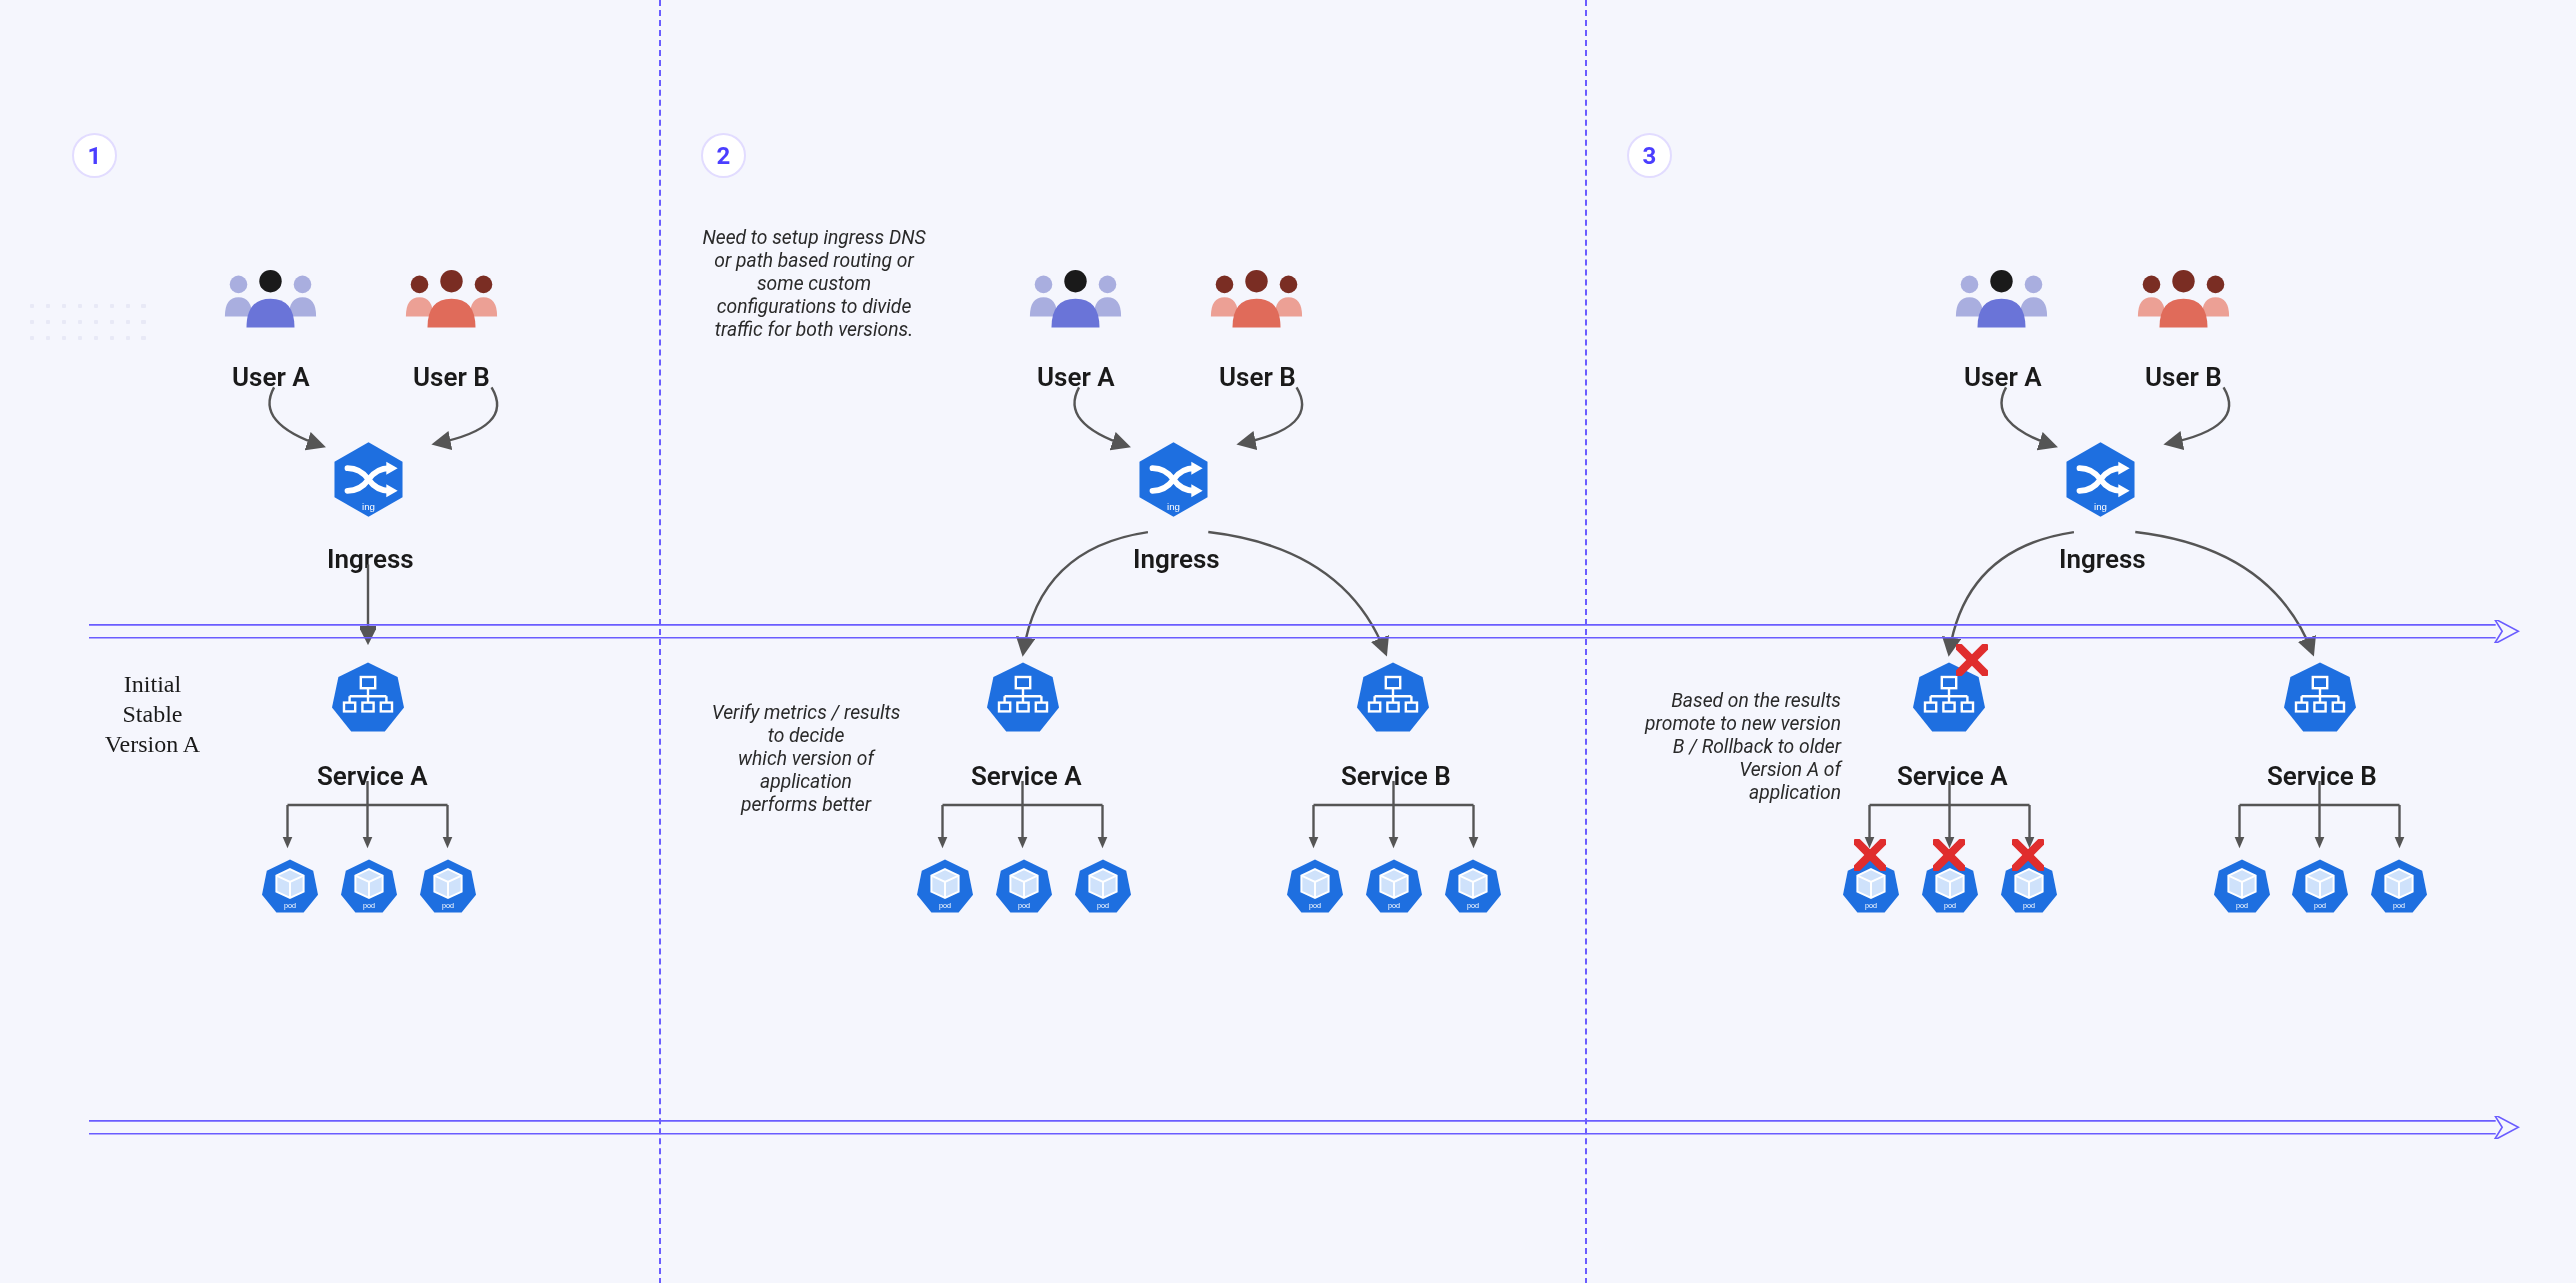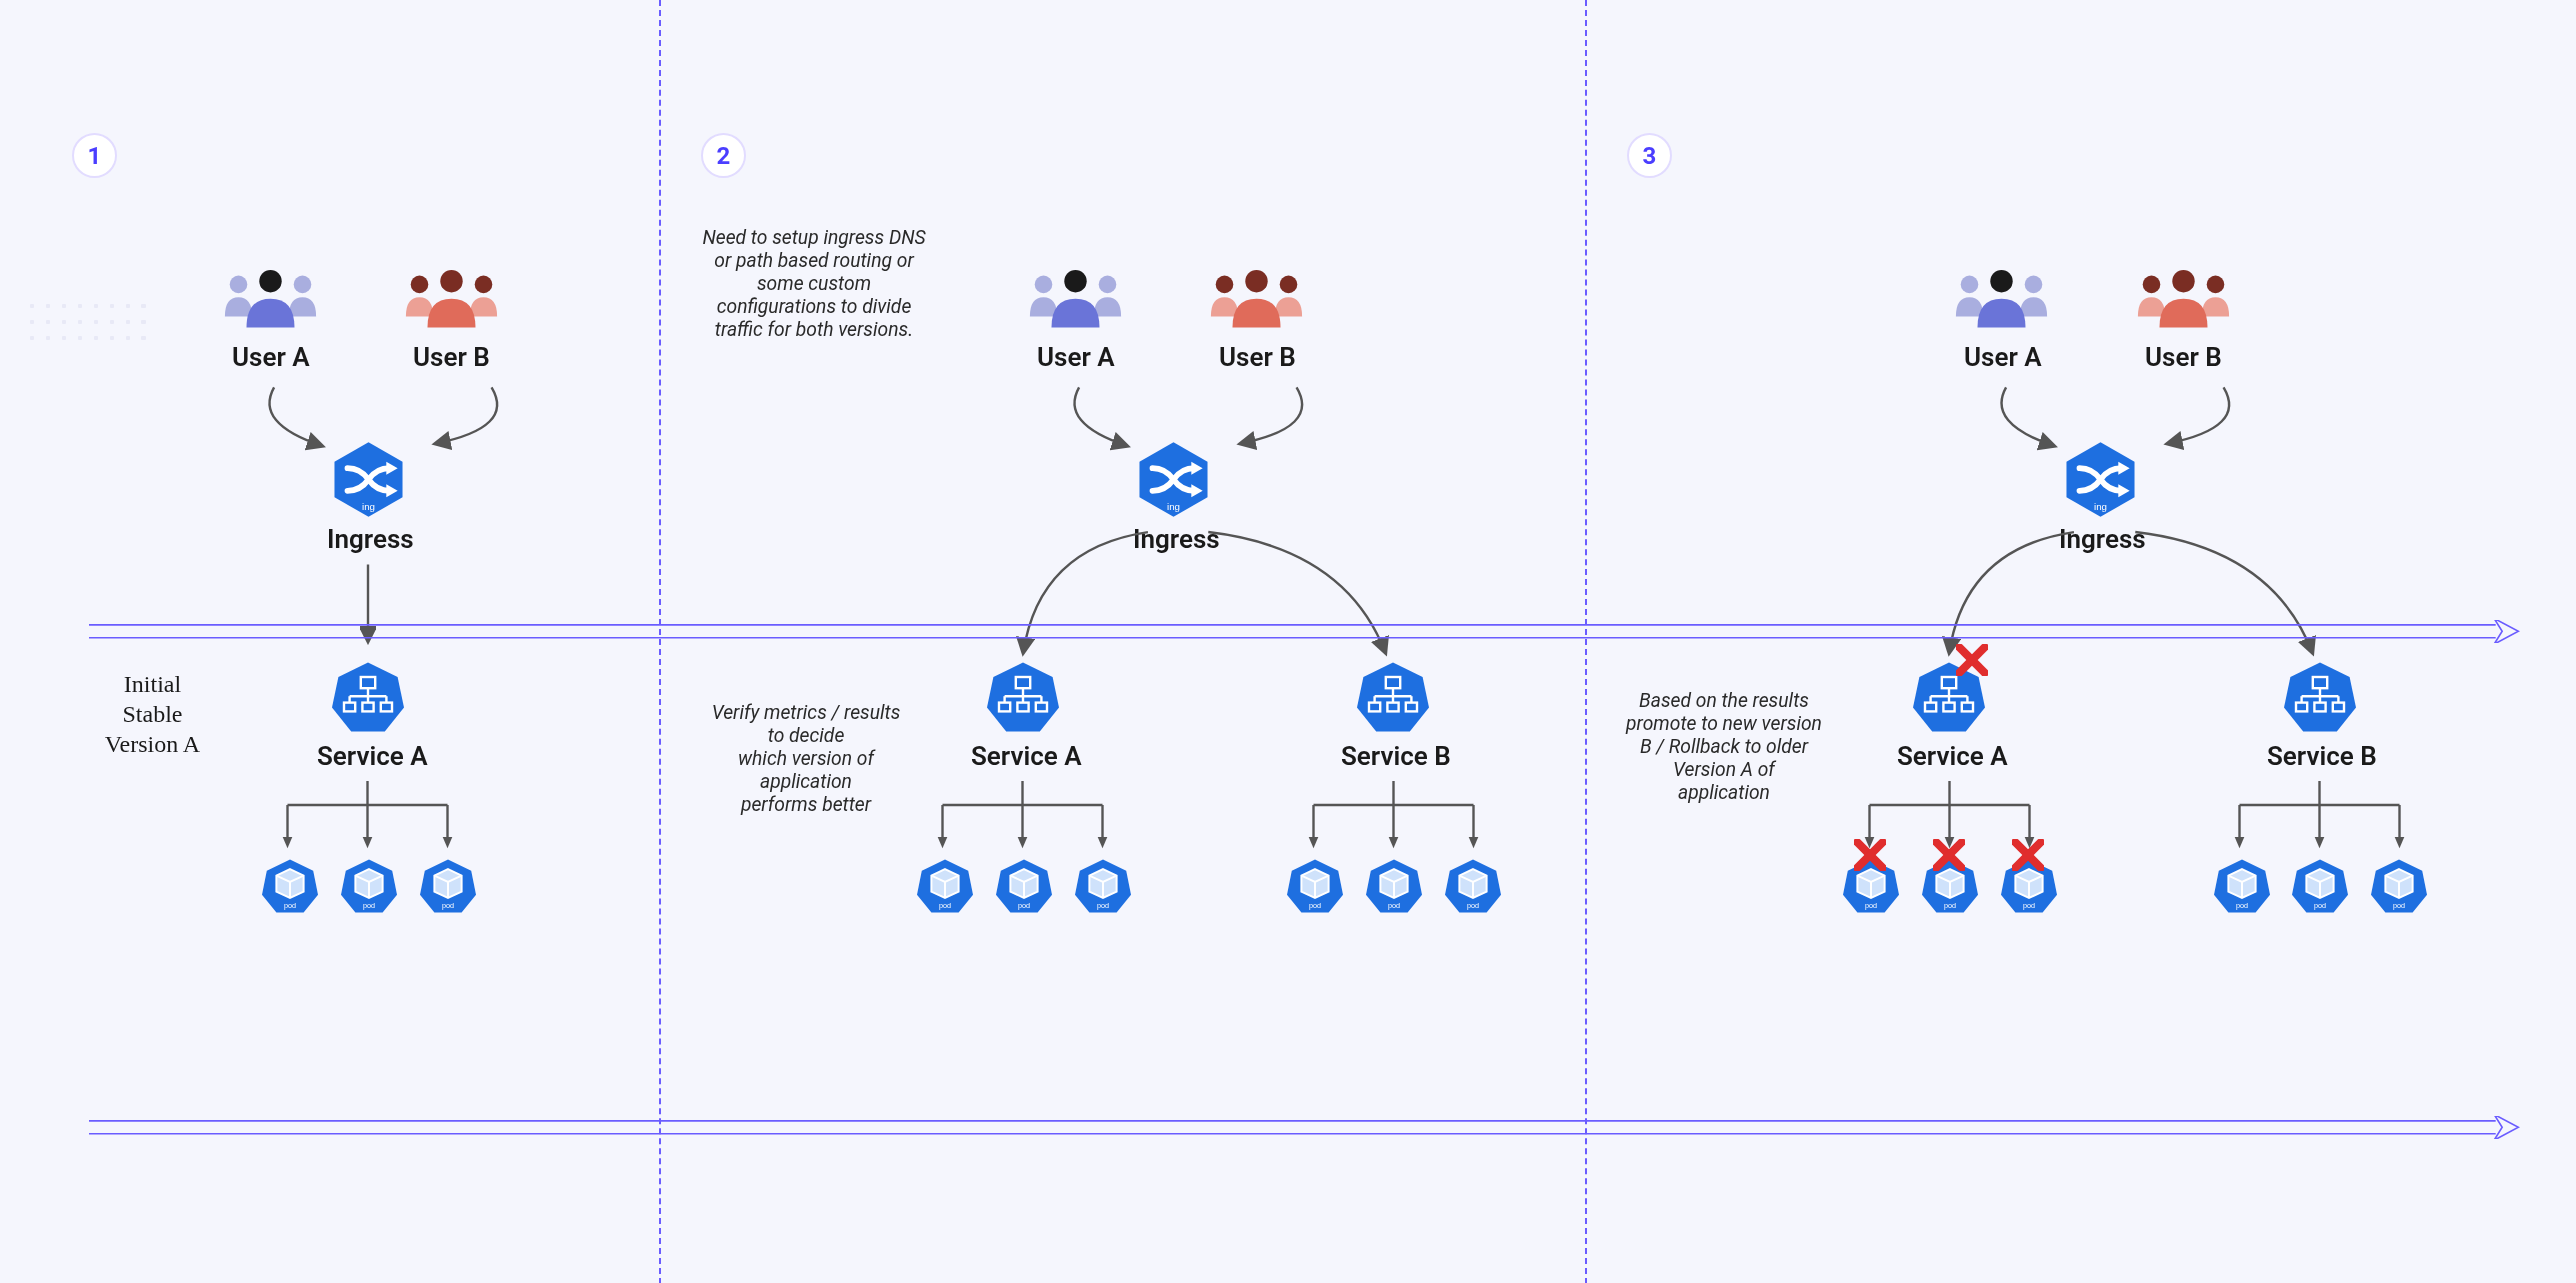--- a/index.html
+++ b/index.html
@@ -46,20 +46,21 @@
   .timeline-arrow svg { width:100%; height:100%; }
   .tl-top { top:620px; }
   .tl-bottom { top:1116px; }
 
   .label {
     position:absolute;
     font-size:26px;
     font-weight:600;
     color:#1a1a1a;
     white-space:nowrap;
+    margin-top:20px;
   }
   .note {
     position:absolute;
     font-size:19.3px;
     font-style:italic;
     color:#2a2a2a;
     text-align:center;
   }
   .side-note {
     position:absolute;
@@ -494,21 +495,21 @@
     <svg width="56" height="56" viewBox="0 0 70 70">
       <use href="#k8s-pod"></use>
     </svg>
   </div>
 <div class="svg-slot" style="left:2371px; top:858px;">
     <svg width="56" height="56" viewBox="0 0 70 70">
       <use href="#k8s-pod"></use>
     </svg>
   </div>
 
-<div class="note" style="left:1607px; top:689px; width:234px; white-space:pre-line;">Based on the results
+<div class="note" style="left:1607px; top:689px; width:234px; white-space:pre-line;text-align:right;">Based on the results
 promote to new version
 B / Rollback to older
 Version A of
 application</div>
 
 <div class="timeline-arrow tl-top">
   <svg viewBox="0 0 3000 28" preserveAspectRatio="none">
     <line x1="0" y1="6" x2="2970" y2="6" stroke="#6a5cff" stroke-width="2"></line>
     <line x1="0" y1="22" x2="2970" y2="22" stroke="#6a5cff" stroke-width="2"></line>
     <path d="M2968 -2 L2998 14 L2968 30 L2978 14 z" fill="#f5f6fd" stroke="#6a5cff" stroke-width="2"></path>

